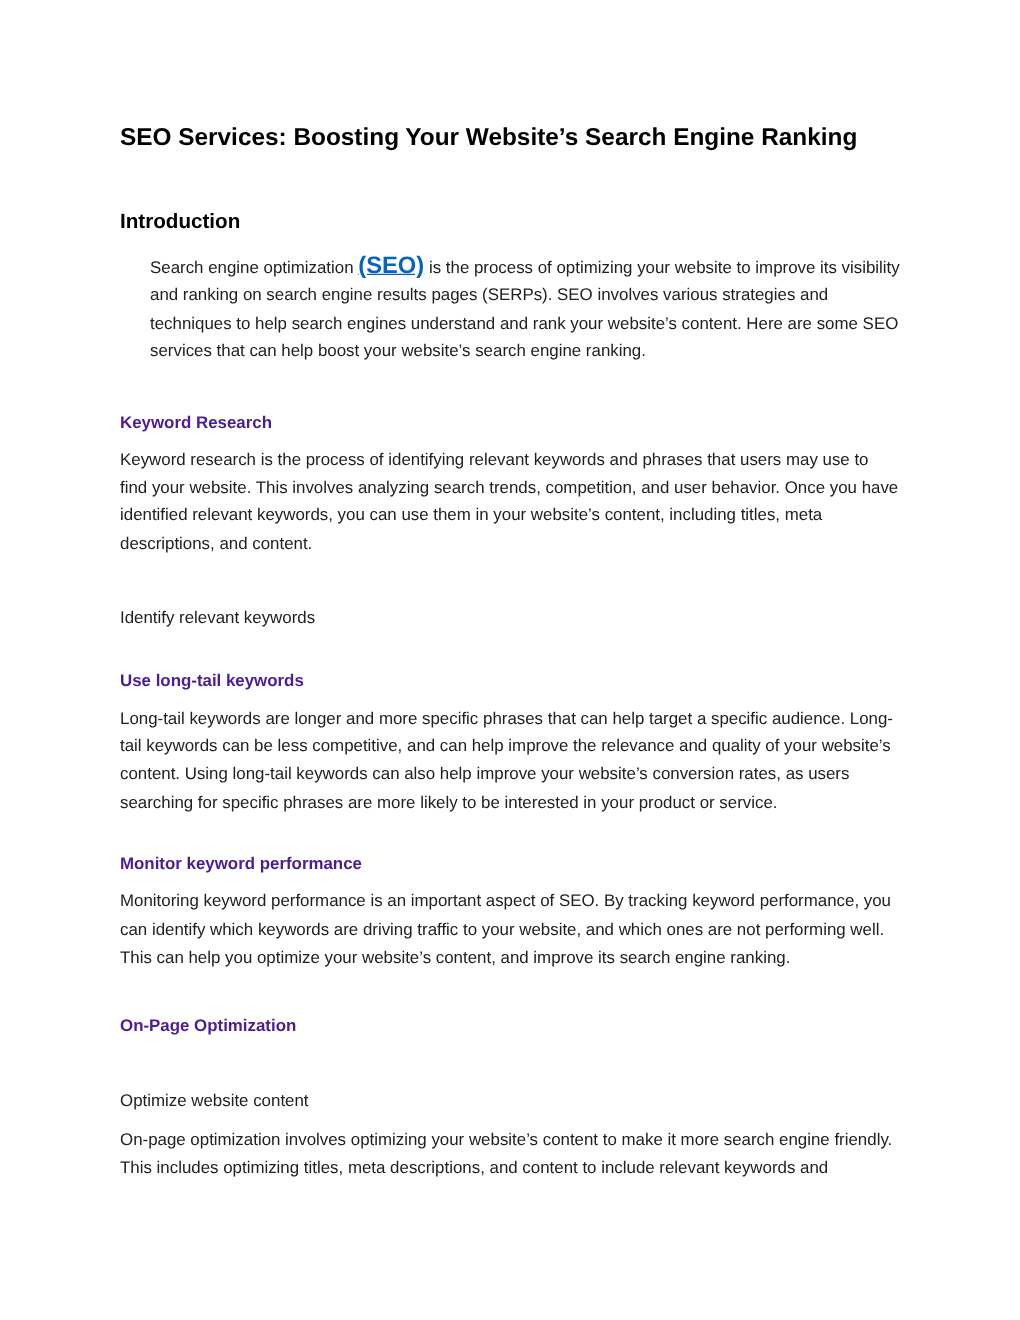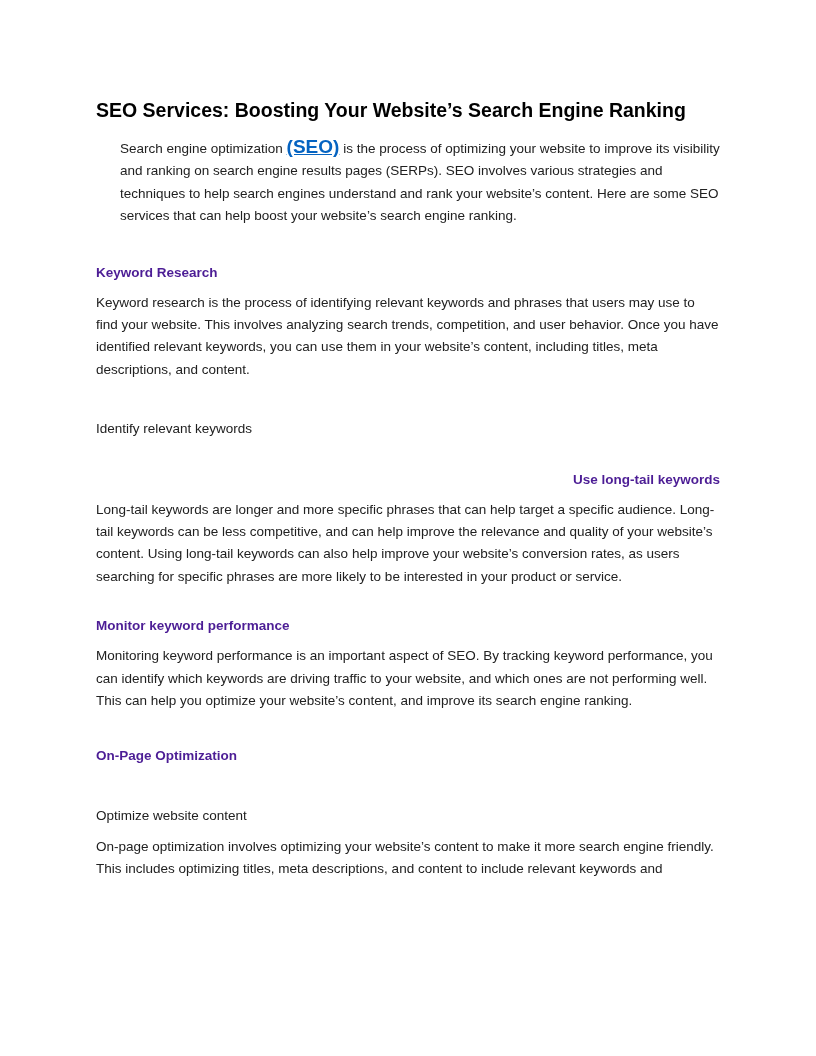--- a/index.html
+++ b/index.html
@@ -50,32 +50,33 @@
     color: #0563C1;
     font-size: 19px;
     font-weight: bold;
     text-decoration: underline;
     cursor: pointer;
   }
   .mt13 { margin-top: 13px; margin-left: 24px; }
   .mt35 { margin-top: 35px; }
   .mt37 { margin-top: 37px; }
   .mt9  { margin-top: 9px; }
-  .mt29 { margin-top: 29px; text-align: right; }
+  .mt29 { margin-top: 29px; }
   .mt28 { margin-top: 28px; }
   .mt33 { margin-top: 33px; }
   .mt39 { margin-top: 39px; }
 </style>
 </head>
 <body>
 
 <div class="page">
 
   <h1 class="doc-title">SEO Services: Boosting Your Website’s Search Engine Ranking</h1>
 
+  <h2 class="h2">Introduction</h2>
 
   <p class="body-p mt13"><span>Search engine optimization </span><a class="seo-link">(SEO)</a><span> is the process of optimizing your website to improve its visibility and ranking on search engine results pages (SERPs). SEO involves various strategies and techniques to help search engines understand and rank your website’s content. Here are some SEO services that can help boost your website’s search engine ranking.</span></p>
 
   <h3 class="h3 mt35">Keyword Research</h3>
 
   <p class="body-p mt9">Keyword research is the process of identifying relevant keywords and phrases that users may use to find your website. This involves analyzing search trends, competition, and user behavior. Once you have identified relevant keywords, you can use them in your website’s content, including titles, meta descriptions, and content.</p>
 
   <p class="body-p mt37">Identify relevant keywords</p>
 
   <h3 class="h3 mt29">Use long-tail keywords</h3>

